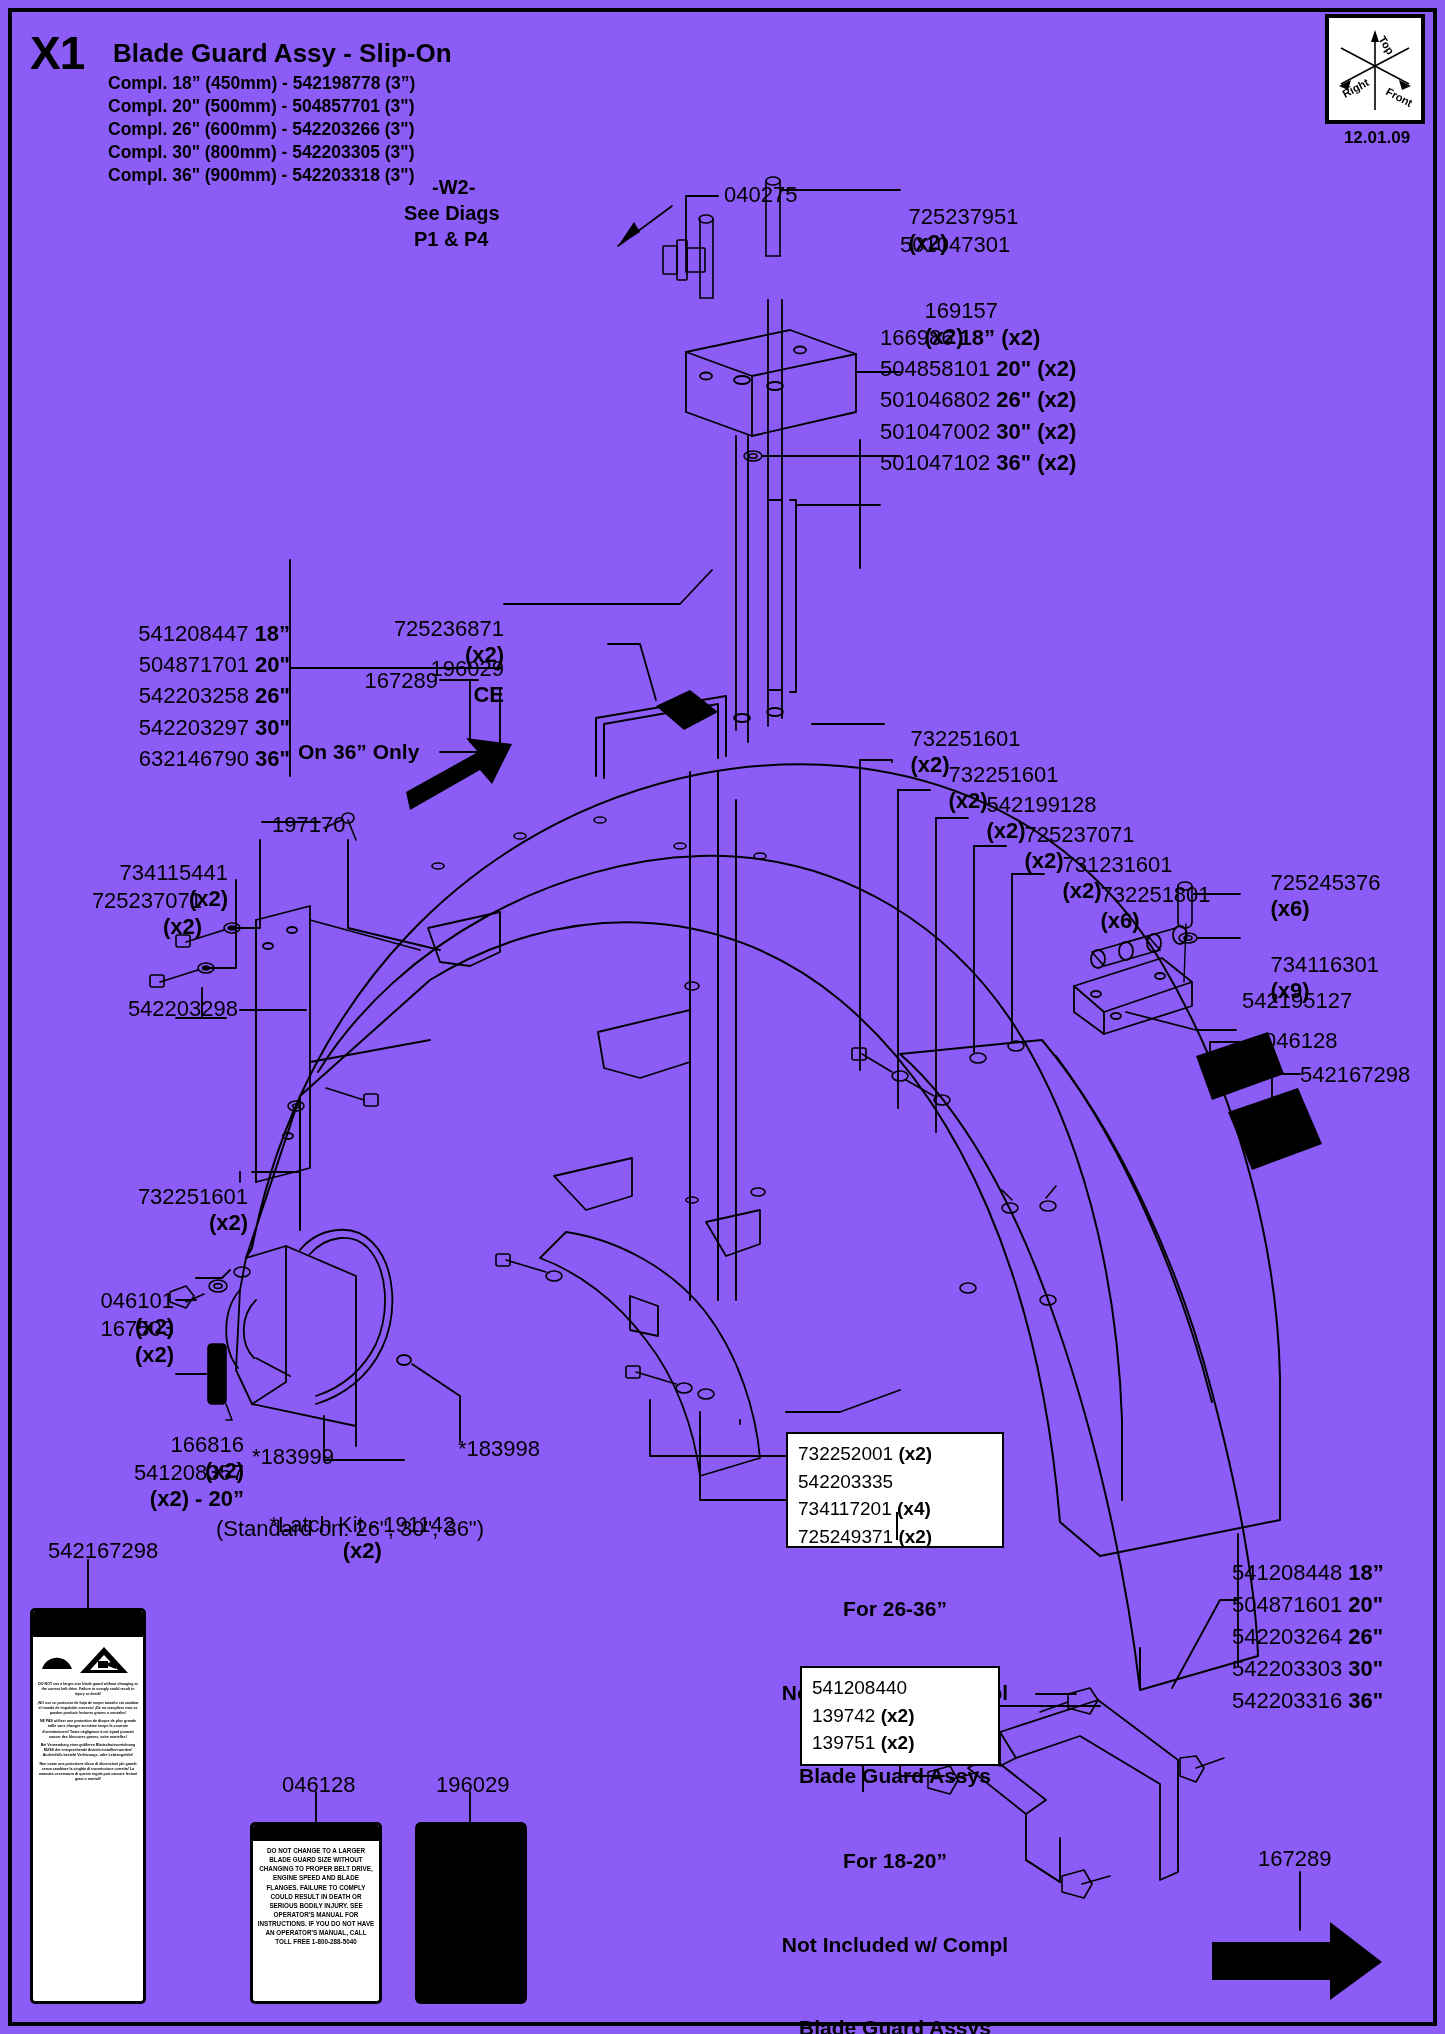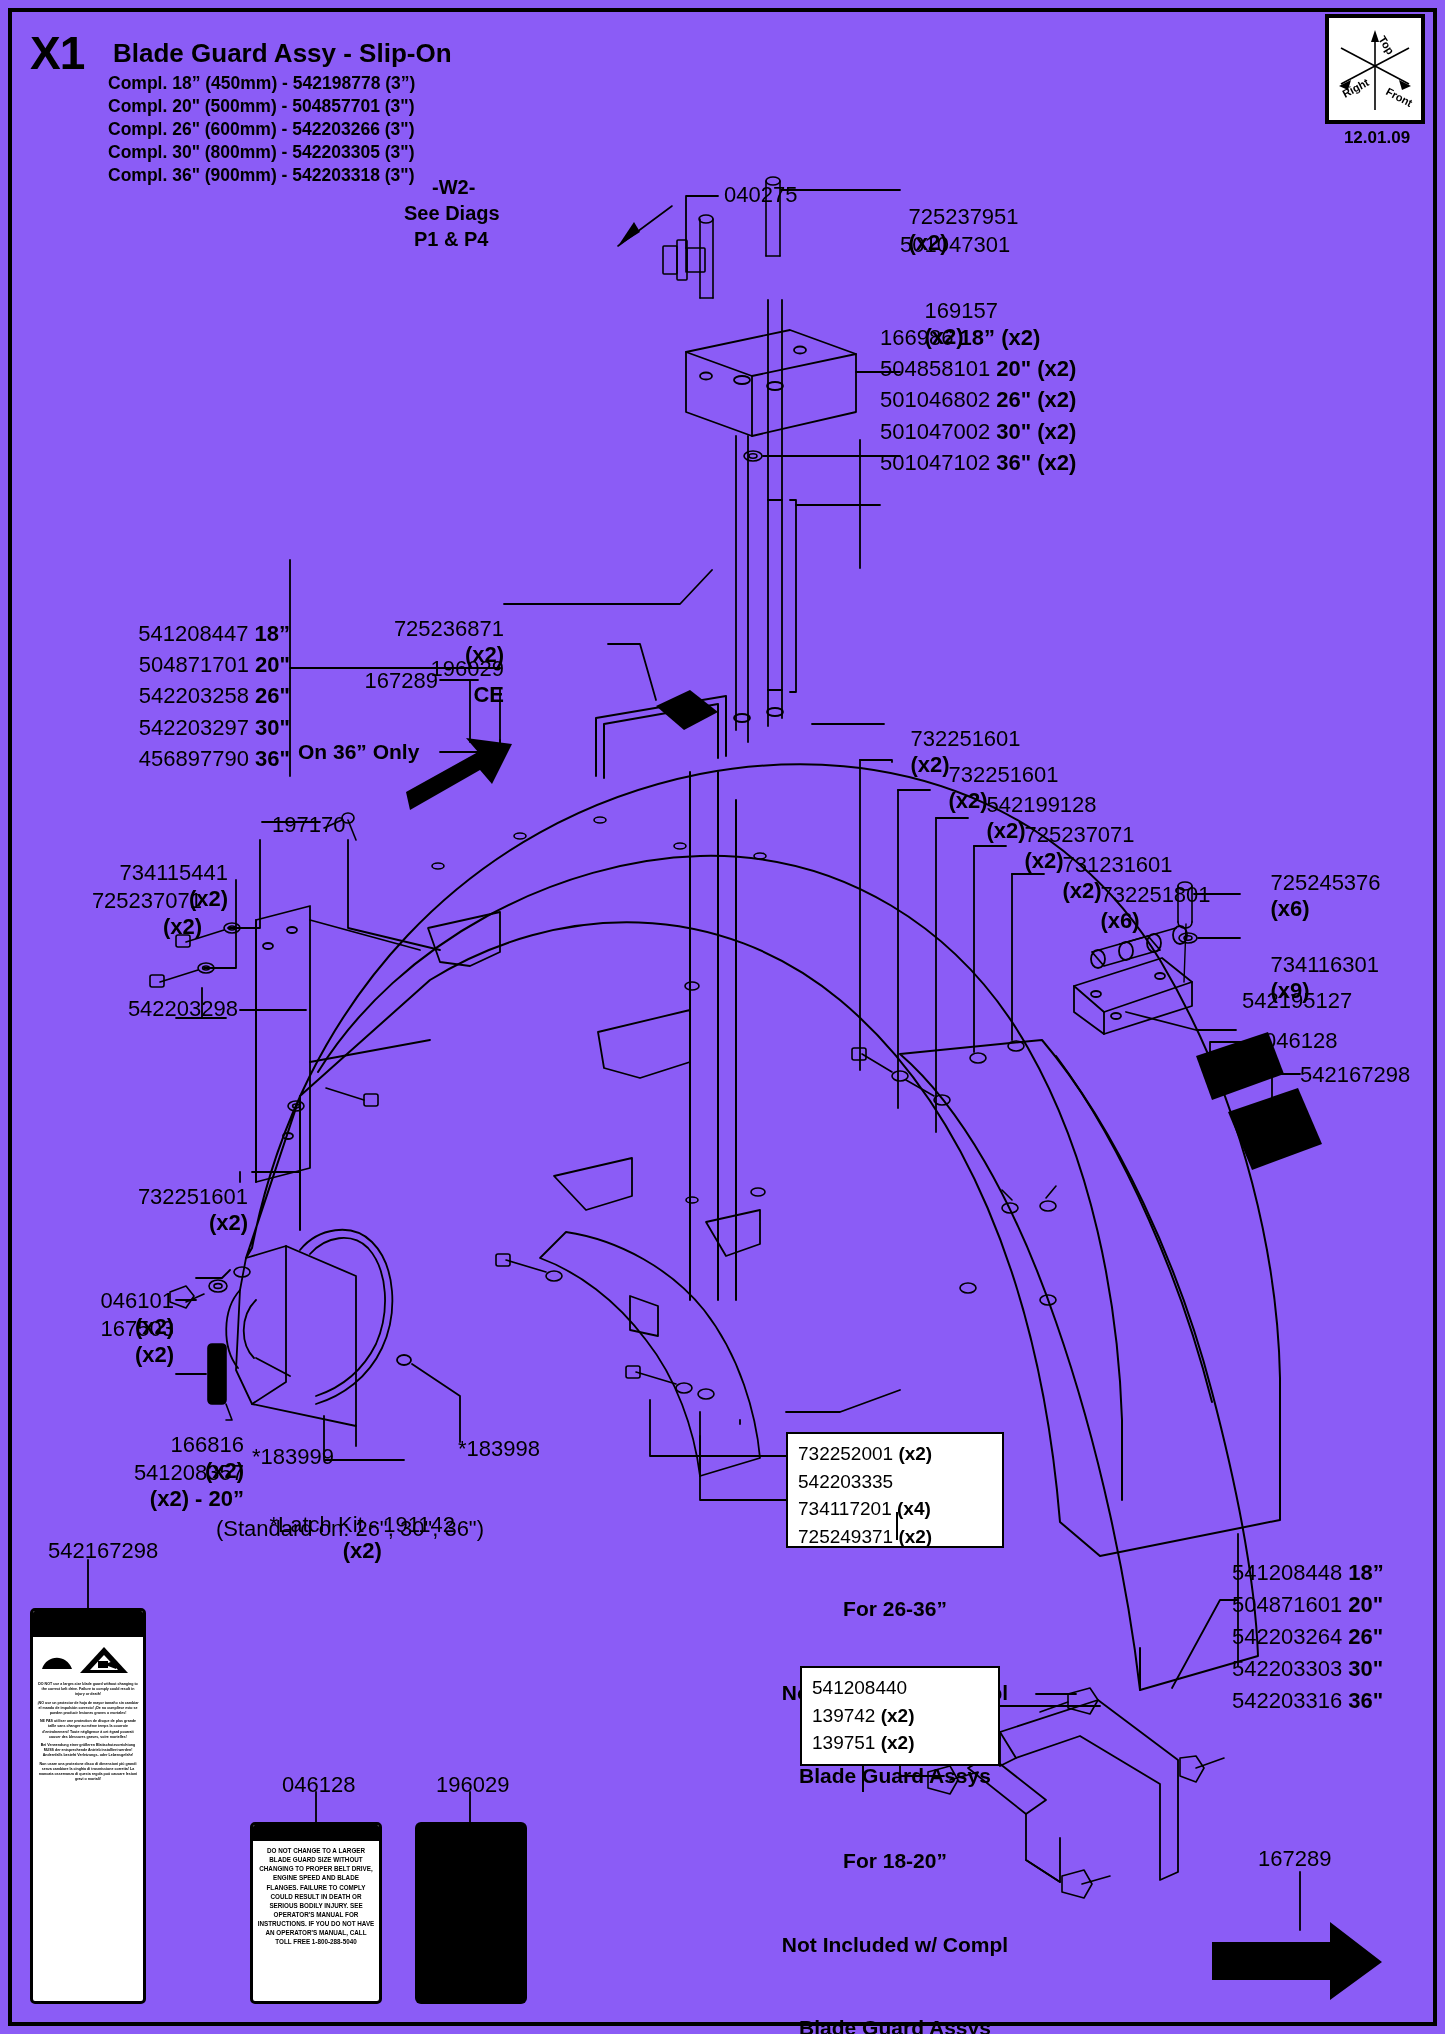--- a/index.html
+++ b/index.html
@@ -530,21 +530,21 @@
     </div>
     <div>
       <span class="num">542203258</span>
       <span class="b">26"</span>
     </div>
     <div>
       <span class="num">542203297</span>
       <span class="b">30"</span>
     </div>
     <div>
-      <span class="num">456897790</span>
+      <span class="num">632146790</span>
       <span class="b">36"</span>
     </div>
   </div>
 
   <div class="txt b" style="left:298px;top:740px;font-size:21px;">On 36” Only</div>
 
   <div class="txt" style="left:886px;top:700px;font-size:22px;">
     <span class="num">732251601</span>
     <span class="b">(x2)</span>
   </div>

